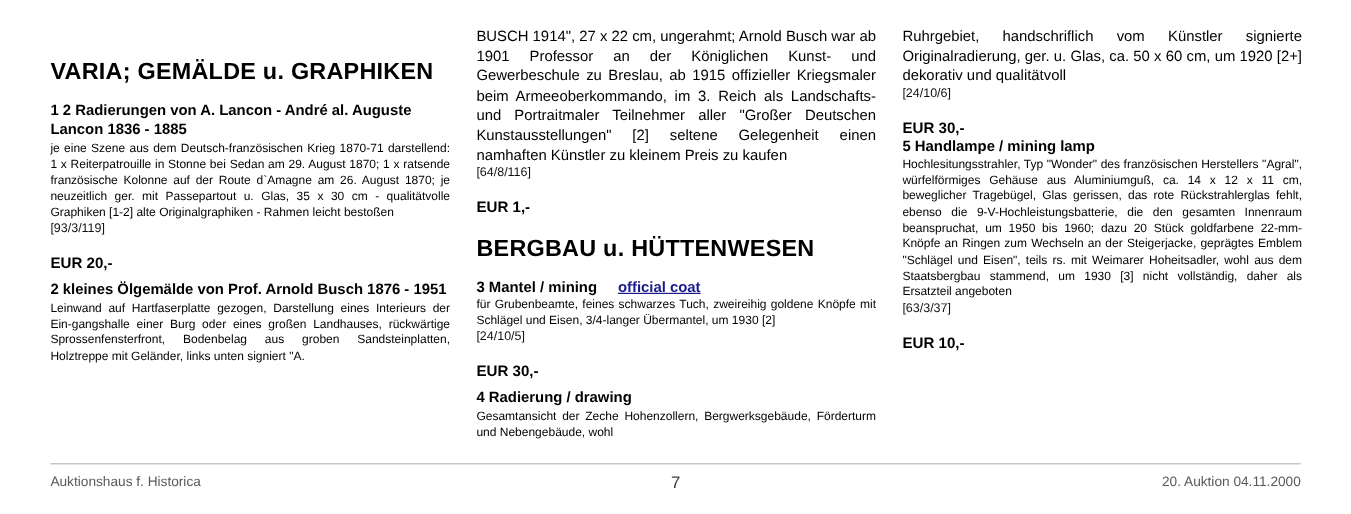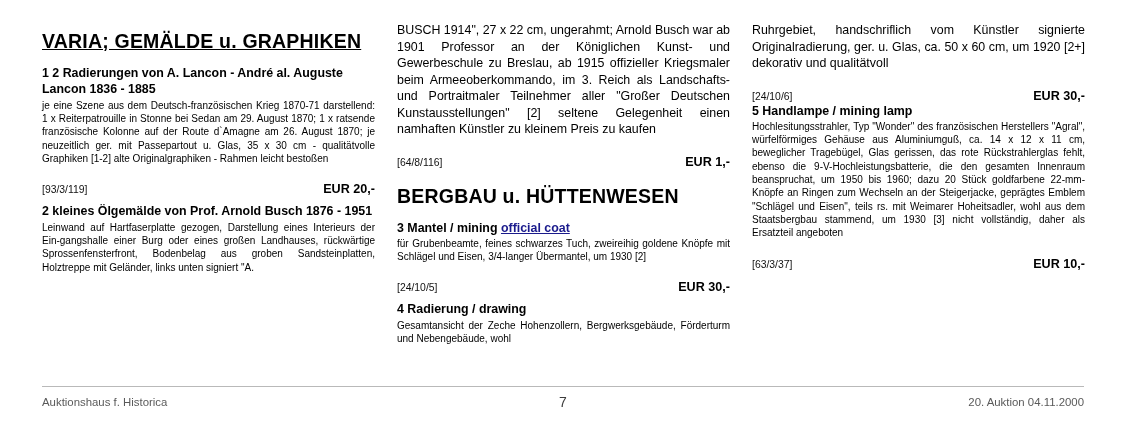--- a/index.html
+++ b/index.html
@@ -33,48 +33,49 @@
   }
   .col-inner { }
   
   .section-title {
     font-size: 19.5px;
     font-weight: bold;
     margin: 16px 0 12px 0;
     letter-spacing: 0.2px;
   }
   .section-title.first {
-    margin-top: 8px;
-    text-decoration: underline;
+    margin-top: 27px;
   }
   
   .lot {
     margin-bottom: 7px;
   }
   .lot-title {
     font-size: 12.4px;
     font-weight: bold;
     line-height: 1.32;
     margin-bottom: 1px;
   }
   .lot-title .strike-link {
     text-decoration: underline;
     color: #1a1a8c;
+    margin-left: 14px;
   }
   .lot-body {
     font-size: 10px;
     line-height: 1.33;
     text-align: justify;
     text-justify: inter-word;
   }
   .lot-foot {
     display: flex;
     justify-content: space-between;
     align-items: baseline;
     margin-top: 1px;
+    flex-direction: column;
   }
   .lot-ref {
     font-size: 10.4px;
     color: #111111;
   }
   .lot-price {
     font-size: 12.6px;
     font-weight: bold;
     margin-top: 16px;
   }

